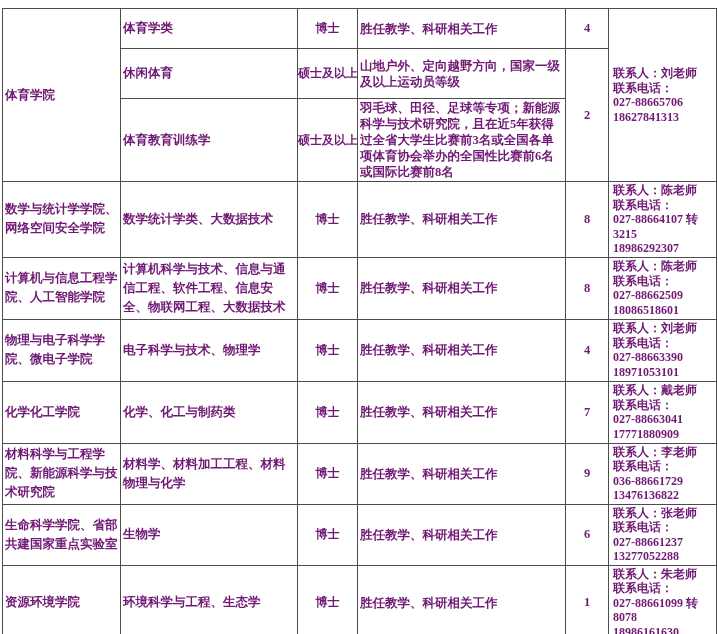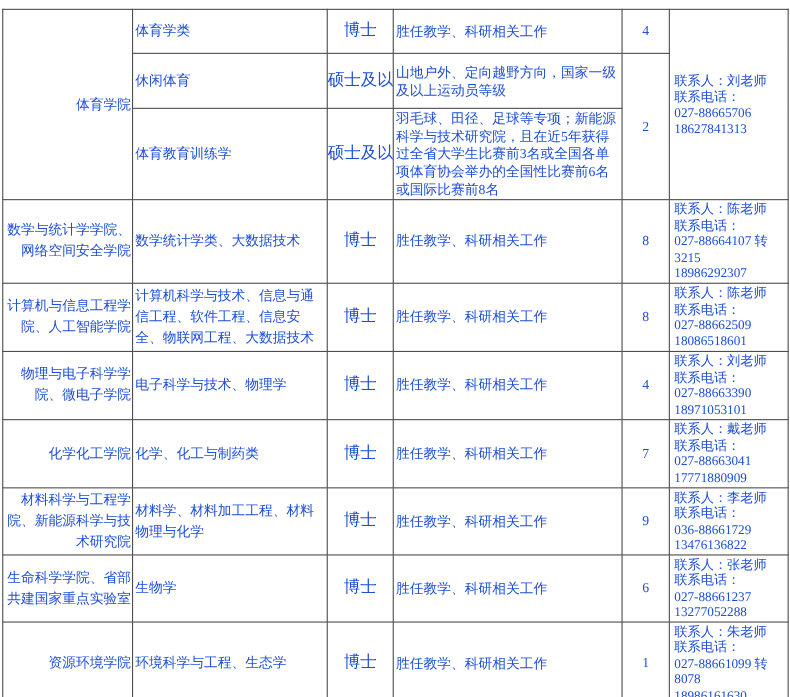--- a/index.html
+++ b/index.html
@@ -15,31 +15,32 @@
   table.recruit {
     position: absolute;
     left: 2px;
     top: 8px;
     width: 714px;
     border-collapse: collapse;
     table-layout: fixed;
   }
   td {
     border: 1px solid #4d4d4d;
-    color: #1d4ed8;
+    color: #701a75;
     font-size: 12.5px;
     line-height: 17px;
     vertical-align: middle;
     padding: 1px 3px;
     word-break: break-all;
     overflow: hidden;
+    font-weight: bold;
   }
-  td.college { padding: 1px 1px 1px 2px; line-height: 19px; text-align: right; }
+  td.college { padding: 1px 1px 1px 2px; line-height: 19px; }
   td.major   { padding: 1px 2px; line-height: 19px; }
-  td.degree  { text-align: center; white-space: nowrap; padding: 0; font-size: 15px; }
+  td.degree  { text-align: center; white-space: nowrap; padding: 0; font-size: 12px; }
   td.req     { padding: 1px 2px; line-height: 16px; margin-top: 44px; }
   td.count   { text-align: center; padding: 0; }
   td.contact { line-height: 14.5px; padding: 1px 1px 1px 4px; font-size: 12px; vertical-align: middle; margin-left: 34px; }
 </style>
 </head>
 <body>
 
 <div class="page">
   <table class="recruit">
     <colgroup>

